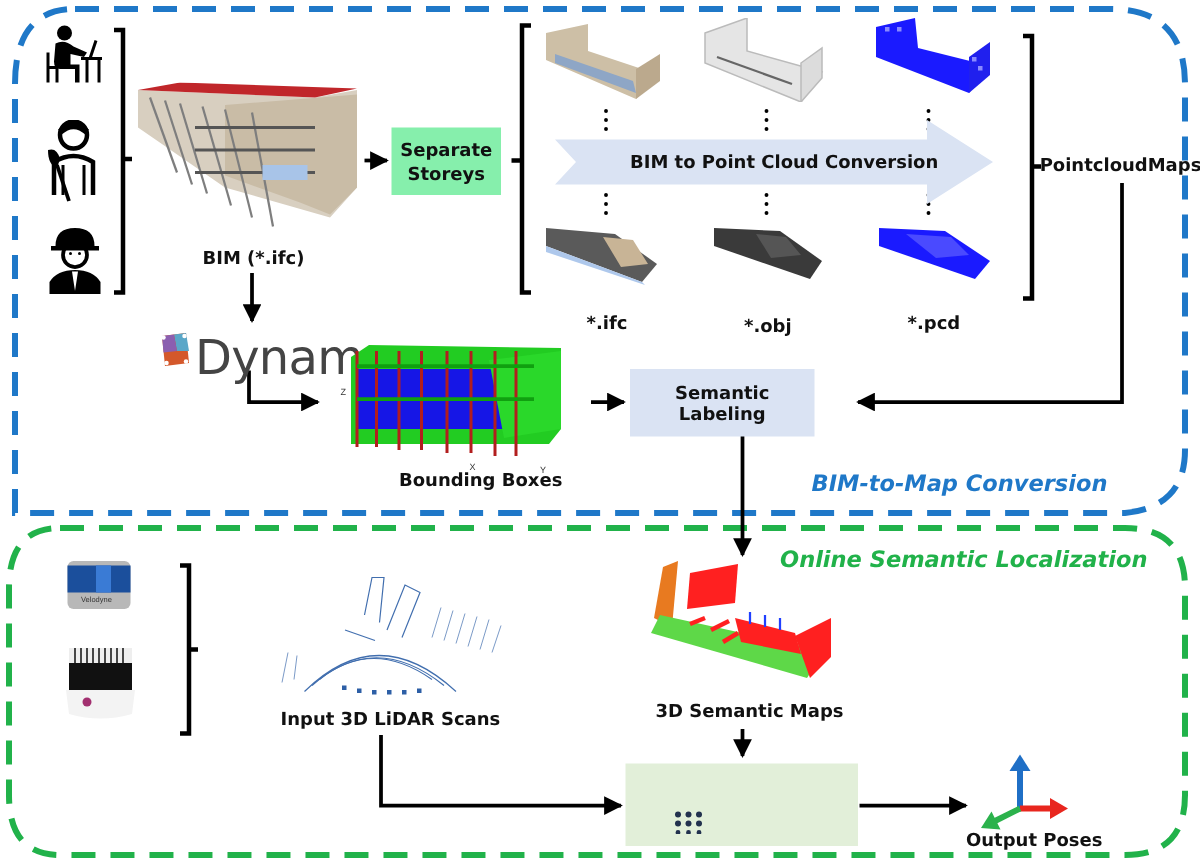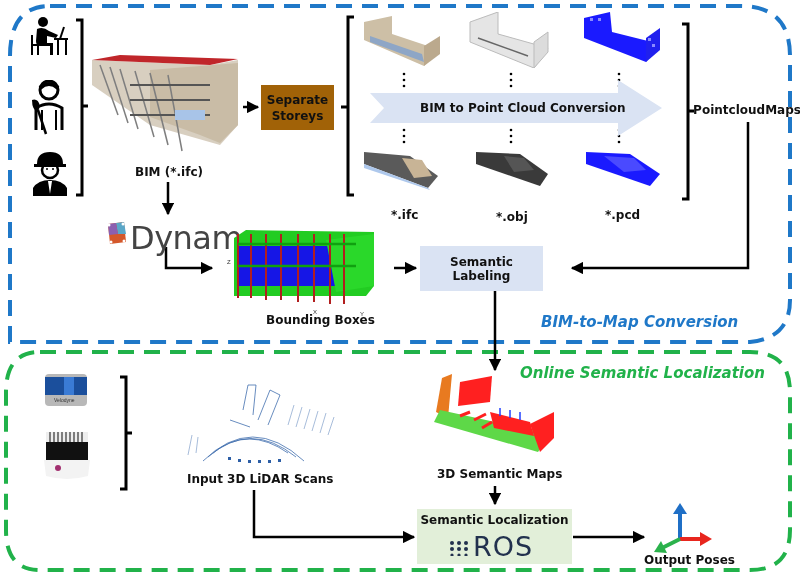--- a/index.html
+++ b/index.html
@@ -166,21 +166,21 @@
       <line x1="12" y1="18" x2="130" y2="18"></line>
         <line x1="12" y1="40" x2="130" y2="40"></line>
     </g>
   </svg>
 </div>
 <div class="abs" style="left:227px;top:259px;font-size:6px;color:#333;">Z</div>
 <div class="abs" style="left:313px;top:309px;font-size:6px;color:#333;">X</div>
 <div class="abs" style="left:360px;top:311px;font-size:6px;color:#333;">Y</div>
 <div class="lbl" style="left:266px;top:313px;">Bounding Boxes</div>
 
-<div class="box" style="left:261px;top:85px;width:73px;height:45px;background:#a16207;flex-direction:column;line-height:16px;">
+<div class="box" style="left:261px;top:85px;width:73px;height:45px;background:#86efac;flex-direction:column;line-height:16px;">
   <span>Separate</span>
   <span>Storeys</span>
 </div>
 
 <div class="abs" style="left:362px;top:14px;width:80px;height:52px;">
   <svg width="80" height="52" viewBox="0 0 80 52">
     <polygon points="2,8 30,2 30,20 78,36 62,52 2,26" fill="#cdbfa6"></polygon>
     <polygon points="62,32 78,22 78,40 62,52" fill="#bba98d"></polygon>
     <polygon points="8,22 60,40 62,48 8,28" fill="#8ea6c6"></polygon>
   </svg>
@@ -321,32 +321,30 @@
     <g stroke="#2040ff" stroke-width="1.5">
         <line x1="70" y1="36" x2="70" y2="44"></line>
         <line x1="80" y1="38" x2="80" y2="46"></line>
         <line x1="90" y1="40" x2="90" y2="48"></line>
       </g>
   </svg>
 </div>
 <div class="lbl" style="left:437px;top:467px;">3D Semantic Maps</div>
 
 <div class="abs" style="left:417px;top:509px;width:155px;height:55px;background:#e2efd9;">
-  <div style="position:absolute;left:0;right:0;top:4px;text-align:center;font-family:'DejaVu Sans',sans-serif;font-weight:bold;font-size:12px;color:#111;">Semantic Localization</div>
   <div style="position:absolute;left:32px;top:31px;width:22px;height:16px;">
     <svg width="22" height="16" viewBox="0 0 22 16">
       <g fill="#22314e">
         <circle cx="3" cy="3" r="2"></circle>
           <circle cx="10" cy="3" r="2"></circle>
           <circle cx="17" cy="3" r="2"></circle>
         <circle cx="3" cy="9" r="2"></circle>
           <circle cx="10" cy="9" r="2"></circle>
           <circle cx="17" cy="9" r="2"></circle>
         <circle cx="3" cy="15" r="1.6"></circle>
           <circle cx="10" cy="15" r="1.6"></circle>
           <circle cx="17" cy="15" r="1.6"></circle>
       </g>
     </svg>
   </div>
-  <div style="position:absolute;left:56px;top:22px;font-family:'DejaVu Sans',sans-serif;font-size:27px;color:#22314e;letter-spacing:1px;">ROS</div>
 </div>
 
 <div class="lbl" style="left:644px;top:553px;">Output Poses</div>
 
 </body></html>

